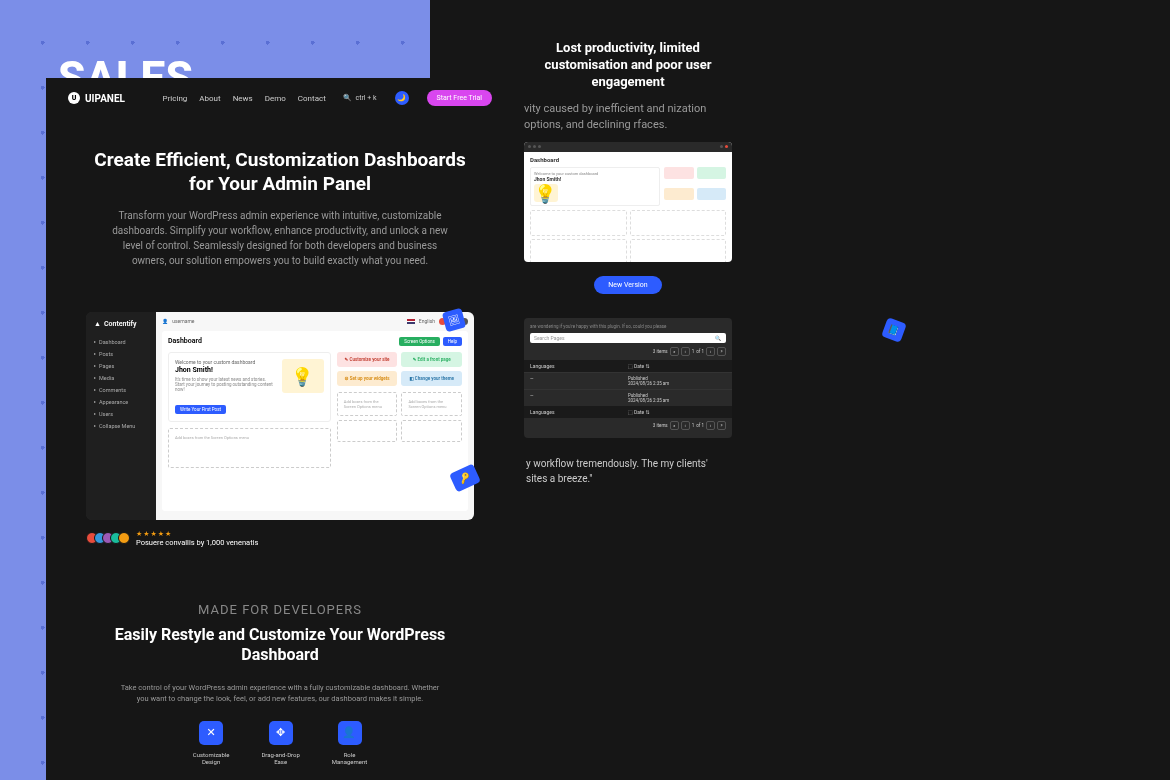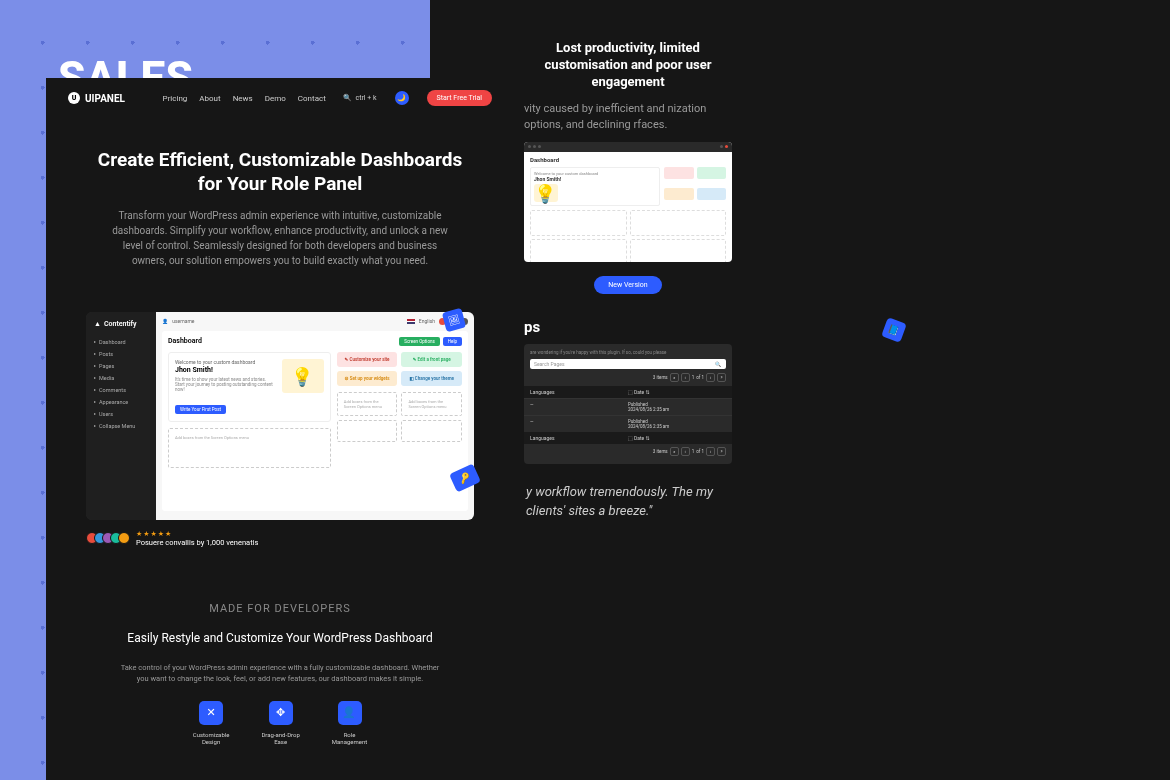--- a/index.html
+++ b/index.html
@@ -14,21 +14,21 @@
 .panels-area{position:absolute;left:430px;top:0;right:0;bottom:0;background:#161616;z-index:1}
 .panel-a{position:absolute;left:46px;top:78px;width:468px;height:702px;background:#161616;z-index:3}
 .panel-b{position:absolute;left:516px;top:0;width:224px;height:780px;background:#161616;z-index:2;padding:40px 0 0 0}
 .nav{display:flex;align-items:center;padding:12px 22px;gap:18px;font-size:8px;color:#ccc}
 .logo{display:flex;align-items:center;gap:5px;font-weight:700;color:#fff;font-size:10px}
 .logo-circle{width:12px;height:12px;border-radius:50%;background:#fff;display:flex;align-items:center;justify-content:center;color:#000;font-size:7px;font-weight:900}
 .nav-links{display:flex;gap:12px;margin-left:auto}
 .nav-item{cursor:pointer}
 .search-pill{display:flex;align-items:center;gap:3px;font-size:7px}
 .moon-btn{width:14px;height:14px;border-radius:50%;background:#2d5cff;display:flex;align-items:center;justify-content:center}
-.cta-btn{background:#ef4444;color:#fff;padding:4px 10px;border-radius:10px;font-size:7px;cursor:pointer}
+.cta-btn{background:#d946ef;color:#fff;padding:4px 10px;border-radius:10px;font-size:7px;cursor:pointer}
 .hero{text-align:center;padding:30px 40px 10px}
 .hero h1{color:#fff;font-size:19px;font-weight:700;line-height:1.25;margin-bottom:12px}
 .hero p{color:#999;font-size:10px;line-height:1.5;max-width:350px;margin:0 auto 14px}
 .hero-btns{display:flex;gap:8px;justify-content:center}
 .btn-primary{background:#2d5cff;color:#fff;padding:5px 14px;border-radius:12px;font-size:7px;cursor:pointer}
 .btn-secondary{border:1px solid #444;color:#fff;padding:5px 14px;border-radius:12px;font-size:7px;cursor:pointer}
 .dashboard-mock{margin:20px 40px 0;background:#2a2a2a;border-radius:6px;overflow:hidden;height:208px;position:relative}
 .mock-sidebar{position:absolute;left:0;top:0;bottom:0;width:70px;background:#1f1f1f;padding:8px}
 .mock-logo{color:#fff;font-size:7px;font-weight:600;margin-bottom:8px;display:flex;align-items:center;gap:3px}
 .mock-item{color:#aaa;font-size:5.5px;padding:3px 0;display:flex;align-items:center;gap:3px}
@@ -61,22 +61,22 @@
 .dashed-row{display:grid;grid-template-columns:1fr 1fr;gap:4px}
 .dashed{border:1px dashed #ccc;border-radius:2px;padding:6px;font-size:4px;color:#aaa;min-height:22px}
 .social-proof{display:flex;align-items:center;gap:6px;margin:10px 40px 0}
 .avatars{display:flex}
 .avatars .av{width:12px;height:12px;border-radius:50%;border:1.5px solid #161616;margin-left:-4px}
 .av:first-child{margin-left:0}
 .av.a1{background:#e74c3c}.av.a2{background:#3498db}.av.a3{background:#9b59b6}.av.a4{background:#1abc9c}.av.a5{background:#f39c12}
 .stars{color:#f39c12;font-size:7px;letter-spacing:1px}
 .proof-text{color:#fff;font-size:7.5px}
 .section2{text-align:center;margin-top:55px;padding:0 40px}
-.eyebrow{color:#888;font-size:11px;letter-spacing:1px;margin-bottom:16px}
-.section2 h2{color:#fff;font-size:12px;font-weight:400;line-height:1.3;margin-bottom:10px}
+.eyebrow{color:#888;font-size:13px;letter-spacing:1px;margin-bottom:8px}
+.section2 h2{color:#fff;font-size:16px;font-weight:700;line-height:1.3;margin-bottom:10px}
 .section2 p{color:#999;font-size:7.5px;line-height:1.5;max-width:320px;margin:16px auto 16px}
 .feat-icons{display:flex;justify-content:center;gap:32px}
 .fi{text-align:center}
 .fi-box{width:24px;height:24px;background:#2d5cff;border-radius:5px;margin:0 auto 6px;display:flex;align-items:center;justify-content:center;color:#fff;font-size:11px}
 .fi-label{color:#ccc;font-size:6px;line-height:1.3}
 .panel-b-inner{padding:0 0 0 0;color:#fff}
 .pb-title{font-size:13px;font-weight:700;text-align:center;line-height:1.3;margin-bottom:10px;padding:0 8px}
 .pb-desc{font-size:11px;color:#999;line-height:1.5;padding:0 8px;margin-bottom:8px}
 .pb-mock{background:#fff;border-radius:4px;margin:0 8px 14px;height:120px;padding:6px;color:#333;overflow:hidden;position:relative}
 .pb-mock-bar{background:#2a2a2a;height:10px;margin:-6px -6px 4px;display:flex;align-items:center;padding:0 4px;gap:2px}
@@ -90,21 +90,21 @@
 .pb-dashed{border:1px dashed #ddd;border-radius:2px;height:26px}
 .pb-btn{background:#2d5cff;color:#fff;font-size:7px;padding:5px 14px;border-radius:10px;display:block;width:fit-content;margin:0 auto 24px;cursor:pointer}
 .pb-heading2{font-size:15px;font-weight:700;padding:0 8px;margin-bottom:8px}
 .pb-desc2{font-size:7.5px;color:#999;line-height:1.5;padding:0 8px;margin-bottom:16px}
 .pb-table{background:#2a2a2a;border-radius:4px;margin:0 8px 18px;height:120px;padding:6px 0 0;font-size:5px;color:#ccc;overflow:hidden}
 .pb-search{background:#fff;border-radius:2px;margin:0 6px 4px;padding:2px 4px;color:#999;font-size:5px;display:flex;justify-content:space-between}
 .pb-pager{display:flex;gap:2px;justify-content:flex-end;padding:0 6px 4px;font-size:4.5px;align-items:center}
 .pb-pg{border:1px solid #555;border-radius:2px;width:9px;height:9px;display:flex;align-items:center;justify-content:center}
 .pb-th{background:#1a1a1a;display:grid;grid-template-columns:1fr 1fr;padding:3px 6px;font-size:5px}
 .pb-tr{display:grid;grid-template-columns:1fr 1fr;padding:3px 6px;font-size:4.5px;border-top:1px solid #333}
-.pb-quote{font-size:13px;color:#ccc;line-height:1.5;padding:0 10px;font-style:italic}
+.pb-quote{font-size:10px;color:#ccc;line-height:1.5;padding:0 10px;}
 .diag-line{position:absolute;left:430px;top:0;width:100px;height:780px;background:linear-gradient(100deg,#7b8ee8 40%,#161616 40%);z-index:0}
 .float-icon{position:absolute;width:20px;height:20px;background:#2d5cff;border-radius:4px;transform:rotate(-15deg);z-index:4;display:flex;align-items:center;justify-content:center;color:#fff;font-size:9px}
 </style>
 </head>
 <body>
 
 <div class="dots"></div>
 <div class="diag-line"></div>
 
 <div class="left-panel">
@@ -164,21 +164,21 @@
       <span>🔍</span>
       <span>ctrl + k</span>
     </div>
     <div class="moon-btn">
       <span style="font-size:7px">🌙</span>
     </div>
     <div class="cta-btn">Start Free Trial</div>
   </div>
 
   <div class="hero">
-    <h1>Create Efficient, Customizable Dashboards for Your Role Panel</h1>
+    <h1>Create Efficient, Customization Dashboards for Your Admin Panel</h1>
     <p>Transform your WordPress admin experience with intuitive, customizable dashboards. Simplify your workflow, enhance productivity, and unlock a new level of control. Seamlessly designed for both developers and business owners, our solution empowers you to build exactly what you need.</p>
   </div>
 
   <div class="dashboard-mock">
     <div class="mock-sidebar">
       <div class="mock-logo">
           <span style="color:#fff">▲</span>
           <span>Contentify</span>
         </div>
       <div class="mock-item">Dashboard</div>
@@ -306,21 +306,20 @@
       </div>
       <div class="pb-dashed-grid">
         <div class="pb-dashed"></div>
         <div class="pb-dashed"></div>
         <div class="pb-dashed"></div>
         <div class="pb-dashed"></div>
       </div>
     </div>
     <div class="pb-btn">New Version</div>
 
-    <div class="pb-heading2">ps</div>
 
     <div class="pb-table">
       <div style="font-size:4.5px;padding:0 6px 4px;color:#888">are wondering if you're happy with this plugin. If so, could you please</div>
       <div class="pb-search">
         <span>Search Pages</span>
           <span>🔍</span>
       </div>
       <div class="pb-pager">
         <span>3 items</span>
         <span class="pb-pg">«</span>

